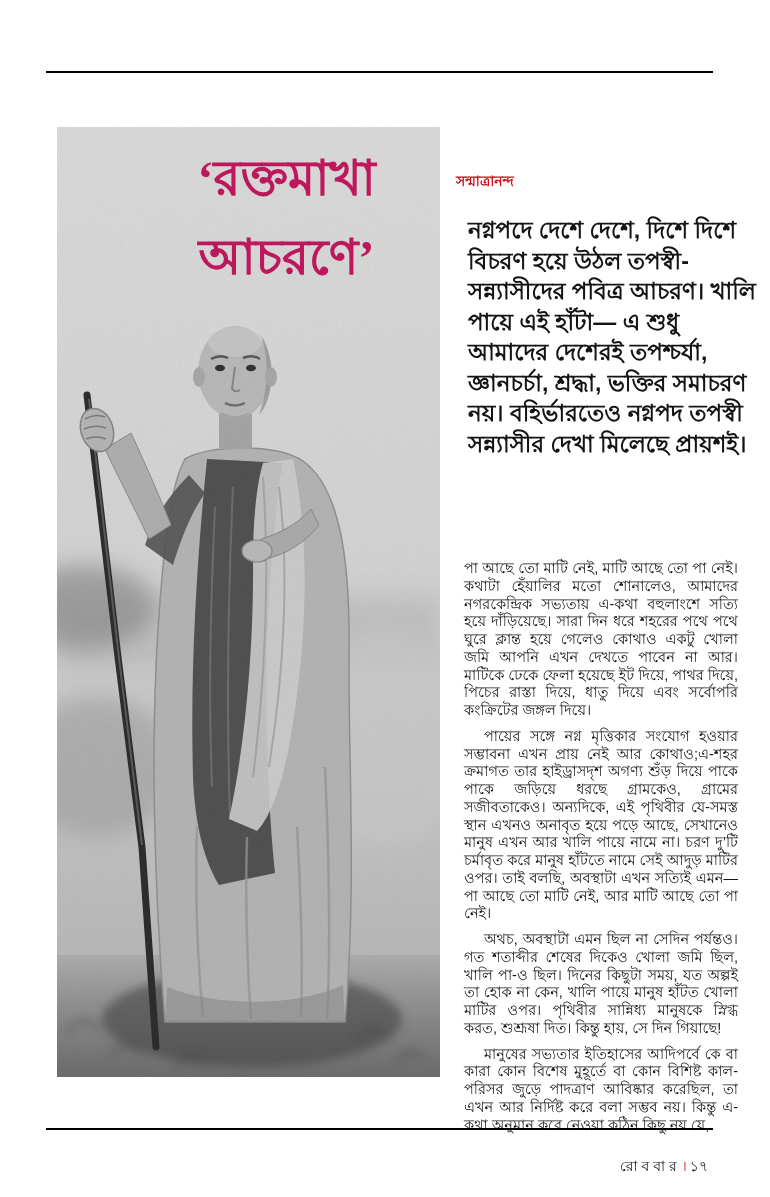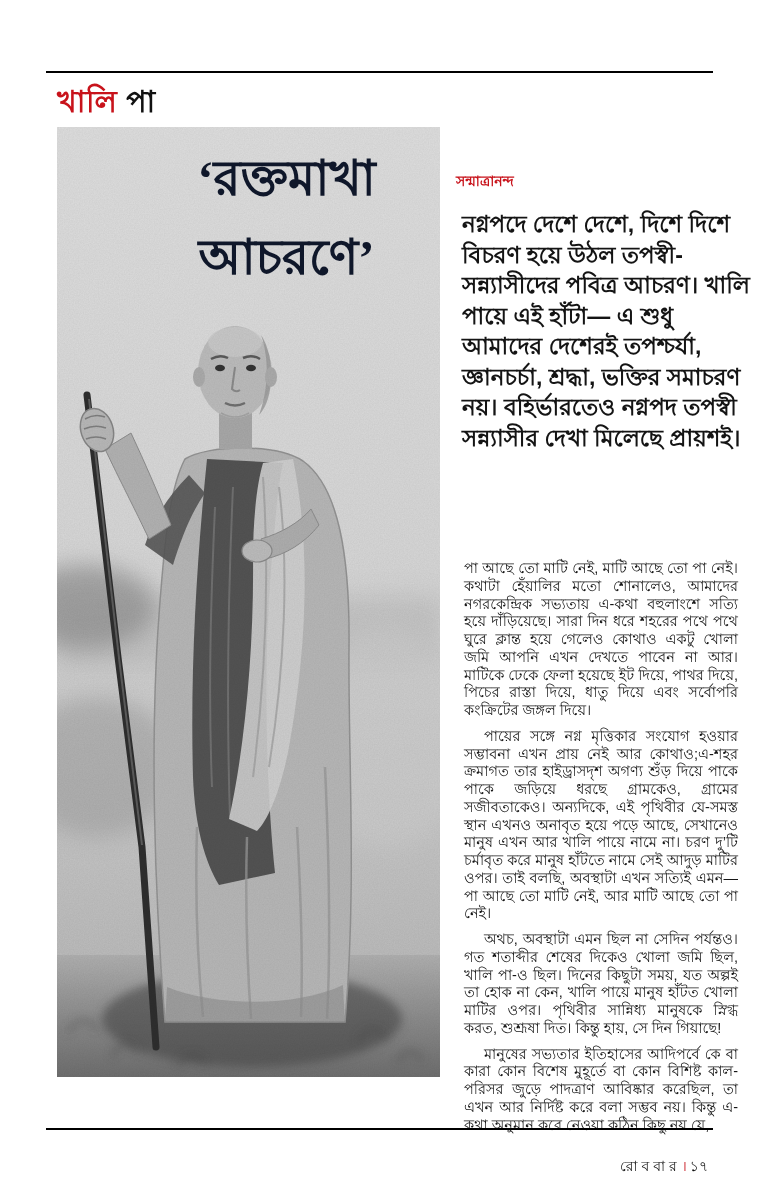--- a/index.html
+++ b/index.html
@@ -41,21 +41,21 @@
     background: #d8d8d8;
   }
   .photo-wrap svg { display: block; width: 383px; height: 950px; }
   .title-overlay {
     position: absolute;
     top: 12px; left: 78px; right: 2px;
     text-align: center;
     font-weight: 700;
     font-size: 49px;
     line-height: 1.62;
-    color: #0f172a;
+    color: #be185d;
     font-family: "Liberation Serif", "DejaVu Serif", serif;
   }
   .caption {
     position: absolute;
     left: 57px; top: 1082px;
     width: 388px;
     text-align: right;
     font-size: 12.5px;
     color: #1c1c1c;
   }
@@ -66,21 +66,21 @@
     left: 456px; top: 170px;
     width: 288px;
     font-size: 14px;
     font-weight: 700;
     color: #c8131b;
   }
   .lead {
     position: absolute;
     left: 456px; top: 203px;
     width: 290px;
-    margin: 6px;
+    margin: 12px;
     font-size: 23px;
     line-height: 1.33;
     font-weight: 700;
     color: #141414;
     text-align: left;
   }
   .body-col {
     position: absolute;
     left: 456px; top: 552px;
     width: 290px;
@@ -110,21 +110,20 @@
   .footer .sep { color: #c8131b; padding: 0 3px 0 1px; }
   .footer .pg { color: #111111; }
 </style>
 </head>
 <body>
 
 <div class="page">
 
   <div class="top-rule"></div>
 
-  <h1 class="kicker"><span class="red">খালি</span> <span class="blk">পা</span></h1>
 
   <figure class="photo-wrap" style="margin:0;">
     <svg viewBox="0 0 383 950" xmlns="http://www.w3.org/2000/svg" aria-hidden="true">
       <defs>
         <linearGradient id="bgGrad" x1="0" y1="0" x2="0" y2="1">
           <stop offset="0" stop-color="#dedede"></stop>
           <stop offset="0.45" stop-color="#d7d7d7"></stop>
           <stop offset="0.72" stop-color="#c6c6c6"></stop>
           <stop offset="1" stop-color="#b3b3b3"></stop>
         </linearGradient>

